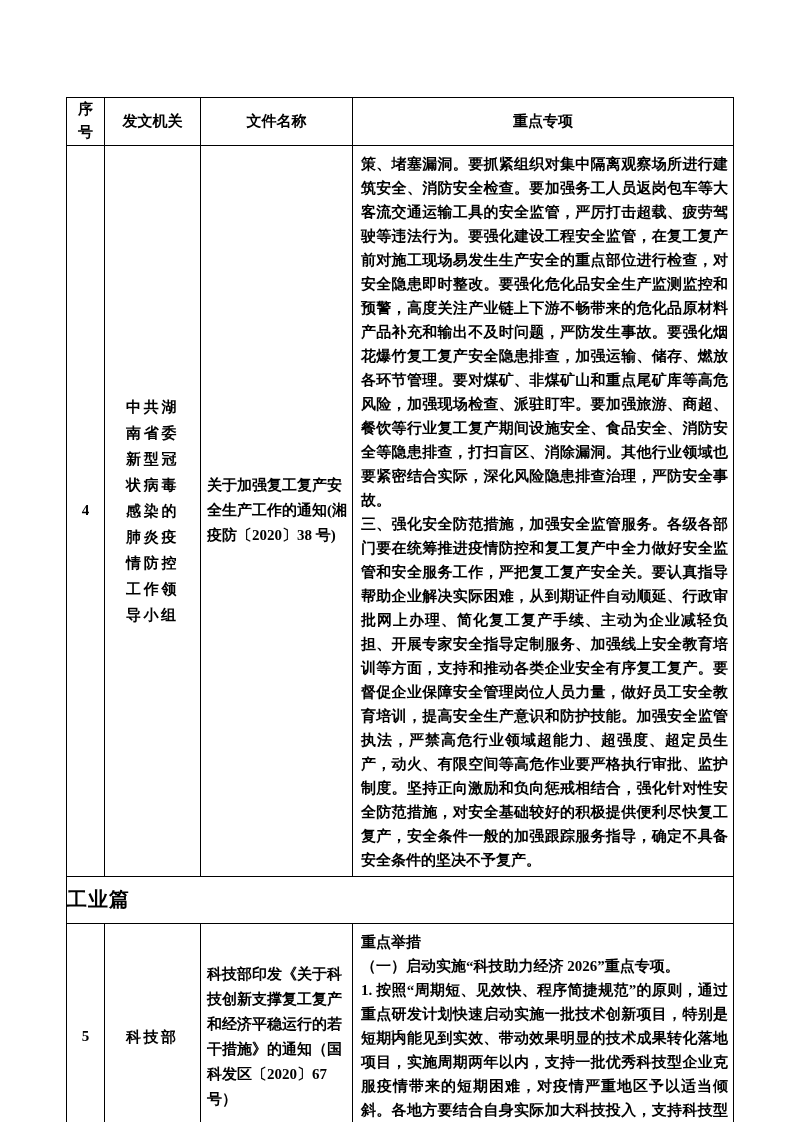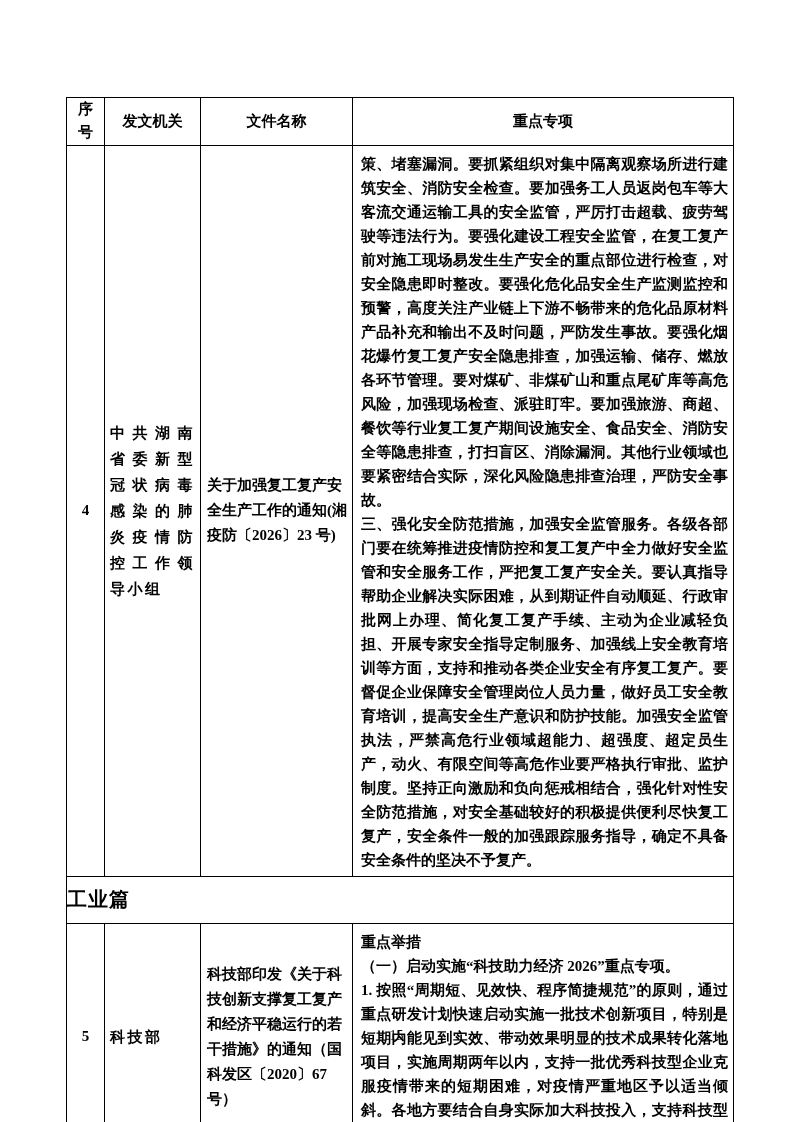--- a/index.html
+++ b/index.html
@@ -44,21 +44,21 @@
   td.cell-no{
     text-align:center;
     vertical-align:middle;
     font-size:15px;
   }
   td.cell-agency{
     vertical-align:middle;
     font-size:15px;
     line-height:26px;
     letter-spacing:2.5px;
-    padding:0 5px;
+    padding:0 21px;
     text-align:justify;
     text-align-last:left;
   }
   td.cell-title{
     vertical-align:middle;
     font-size:15px;
     line-height:25px;
     padding:0 4px 0 6px;
     text-align:left;
   }
@@ -101,21 +101,21 @@
         <th class="h-no">序号</th>
         <th>发文机关</th>
         <th>文件名称</th>
         <th>重点专项</th>
       </tr>
     </thead>
     <tbody>
       <tr class="row-item-4">
         <td class="cell-no">4</td>
         <td class="cell-agency">中共湖南省委新型冠状病毒感染的肺炎疫情防控工作领导小组</td>
-        <td class="cell-title">关于加强复工复产安全生产工作的通知(湘疫防〔2026〕23 号)</td>
+        <td class="cell-title">关于加强复工复产安全生产工作的通知(湘疫防〔2020〕38 号)</td>
         <td class="cell-content">策、堵塞漏洞。要抓紧组织对集中隔离观察场所进行建筑安全、消防安全检查。要加强务工人员返岗包车等大客流交通运输工具的安全监管，严厉打击超载、疲劳驾驶等违法行为。要强化建设工程安全监管，在复工复产前对施工现场易发生生产安全的重点部位进行检查，对安全隐患即时整改。要强化危化品安全生产监测监控和预警，高度关注产业链上下游不畅带来的危化品原材料产品补充和输出不及时问题，严防发生事故。要强化烟花爆竹复工复产安全隐患排查，加强运输、储存、燃放各环节管理。要对煤矿、非煤矿山和重点尾矿库等高危风险，加强现场检查、派驻盯牢。要加强旅游、商超、餐饮等行业复工复产期间设施安全、食品安全、消防安全等隐患排查，打扫盲区、消除漏洞。其他行业领域也要紧密结合实际，深化风险隐患排查治理，严防安全事故。
 三、强化安全防范措施，加强安全监管服务。各级各部门要在统筹推进疫情防控和复工复产中全力做好安全监管和安全服务工作，严把复工复产安全关。要认真指导帮助企业解决实际困难，从到期证件自动顺延、行政审批网上办理、简化复工复产手续、主动为企业减轻负担、开展专家安全指导定制服务、加强线上安全教育培训等方面，支持和推动各类企业安全有序复工复产。要督促企业保障安全管理岗位人员力量，做好员工安全教育培训，提高安全生产意识和防护技能。加强安全监管执法，严禁高危行业领域超能力、超强度、超定员生产，动火、有限空间等高危作业要严格执行审批、监护制度。坚持正向激励和负向惩戒相结合，强化针对性安全防范措施，对安全基础较好的积极提供便利尽快复工复产，安全条件一般的加强跟踪服务指导，确定不具备安全条件的坚决不予复产。</td>
       </tr>
       <tr class="row-section">
         <td class="cell-section" colspan="4">工业篇</td>
       </tr>
       <tr class="row-item-5">
         <td class="cell-no">5</td>
         <td class="cell-agency">科技部</td>
         <td class="cell-title">科技部印发《关于科技创新支撑复工复产和经济平稳运行的若干措施》的通知（国科发区〔2020〕67 号）</td>

